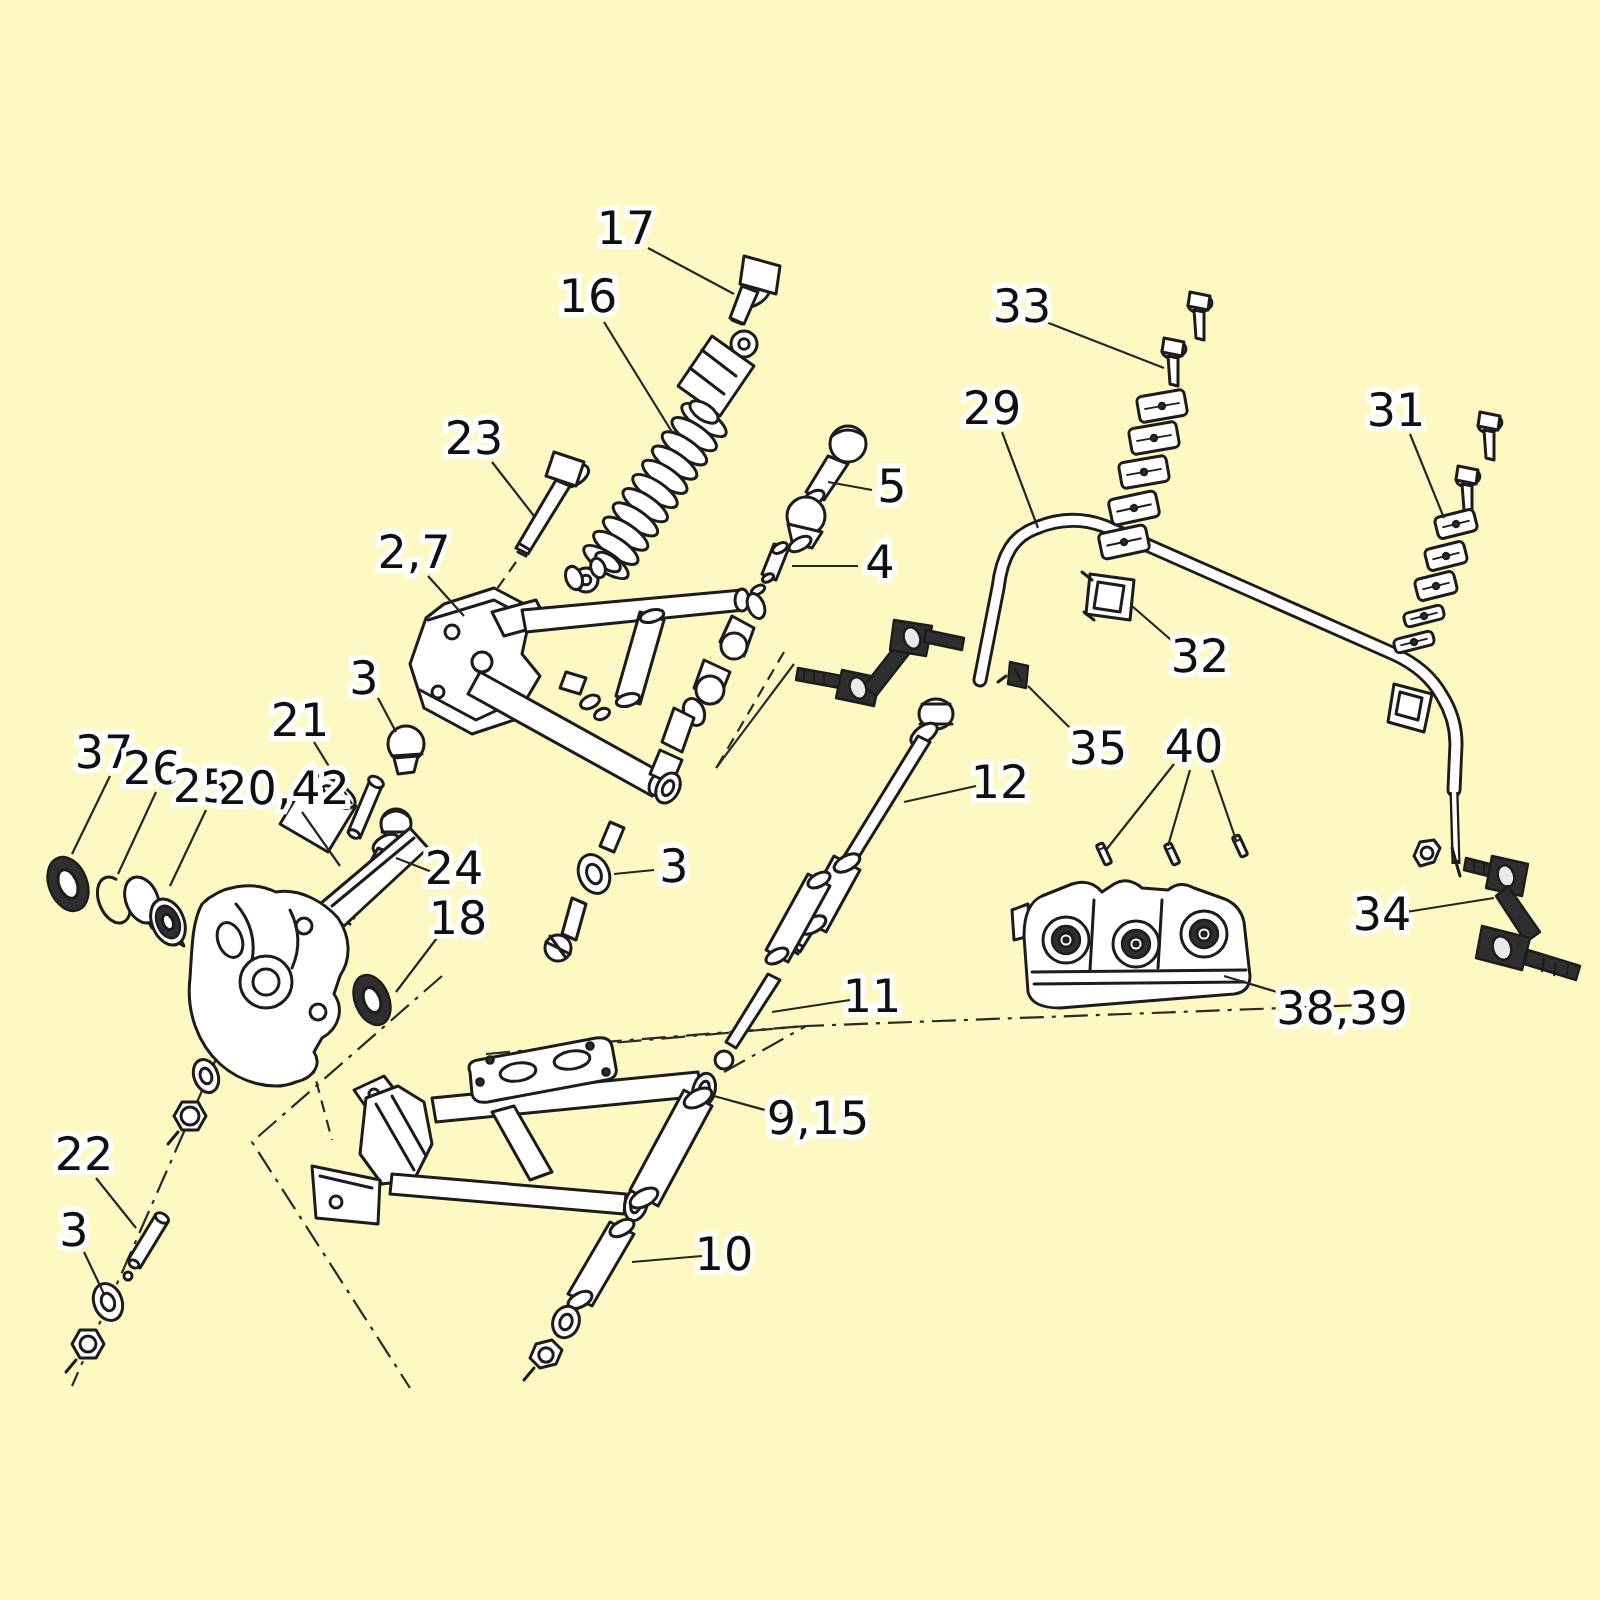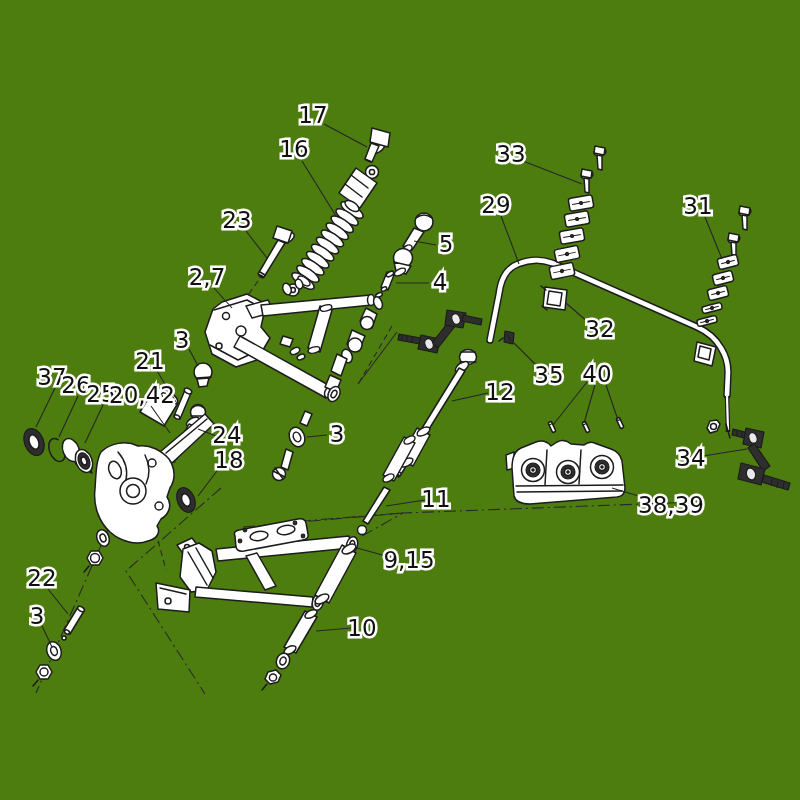--- a/index.html
+++ b/index.html
@@ -1,16 +1,16 @@
 <!DOCTYPE html>
 <html><head>
 <meta charset="utf-8">
 <style>
   html,body{margin:0;padding:0;background:#ffffff;}
-  #stage{width:800px;height:800px;background:#4d7c0f;position:relative;overflow:hidden;}
+  #stage{width:800px;height:800px;background:#fef9c3;position:relative;overflow:hidden;}
   svg{display:block;}
   
   .s{stroke:#1c1c1c;stroke-width:1.5;fill:none;stroke-linejoin:round;stroke-linecap:round;}
   .w{stroke:#1c1c1c;stroke-width:1.5;fill:#ffffff;stroke-linejoin:round;}
   .d{stroke:#1c1c1c;stroke-width:1.2;fill:#2e2e2e;stroke-linejoin:round;}
   .g{stroke:#1c1c1c;stroke-width:1.2;fill:#e9e9e9;}
   .thin{stroke:#1c1c1c;stroke-width:1;fill:none;}
   .tube{stroke:#1c1c1c;stroke-width:7.5;fill:none;stroke-linecap:round;}
   .tubein{stroke:#ffffff;stroke-width:4.6;fill:none;stroke-linecap:round;}
   .rod{stroke:#1c1c1c;stroke-width:4.5;fill:none;stroke-linecap:butt;}

